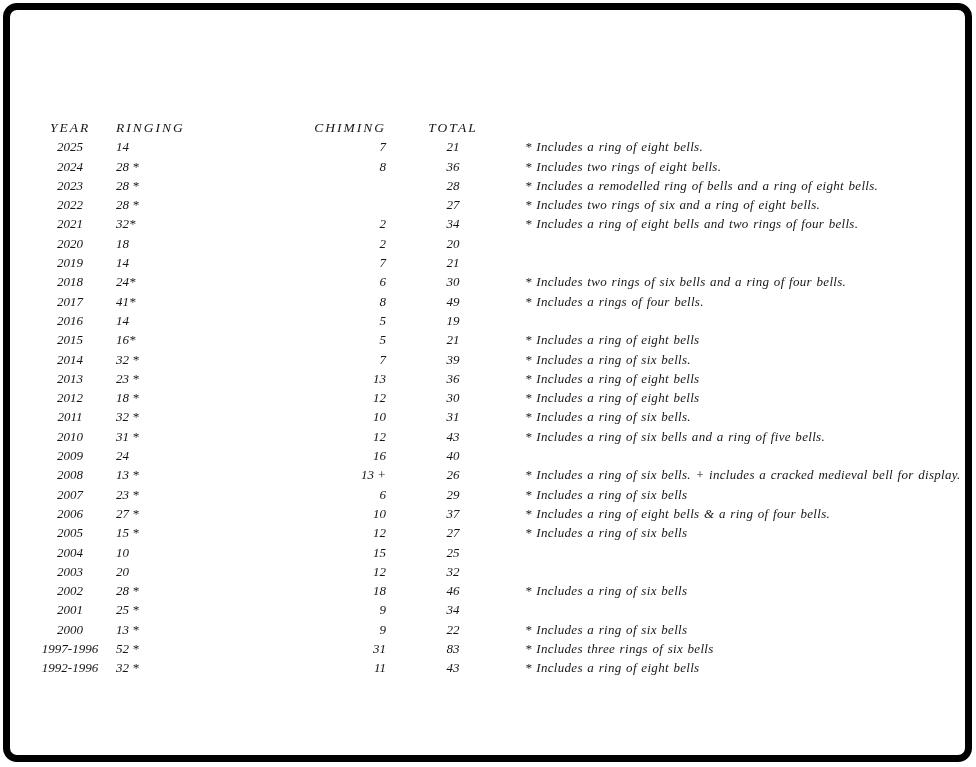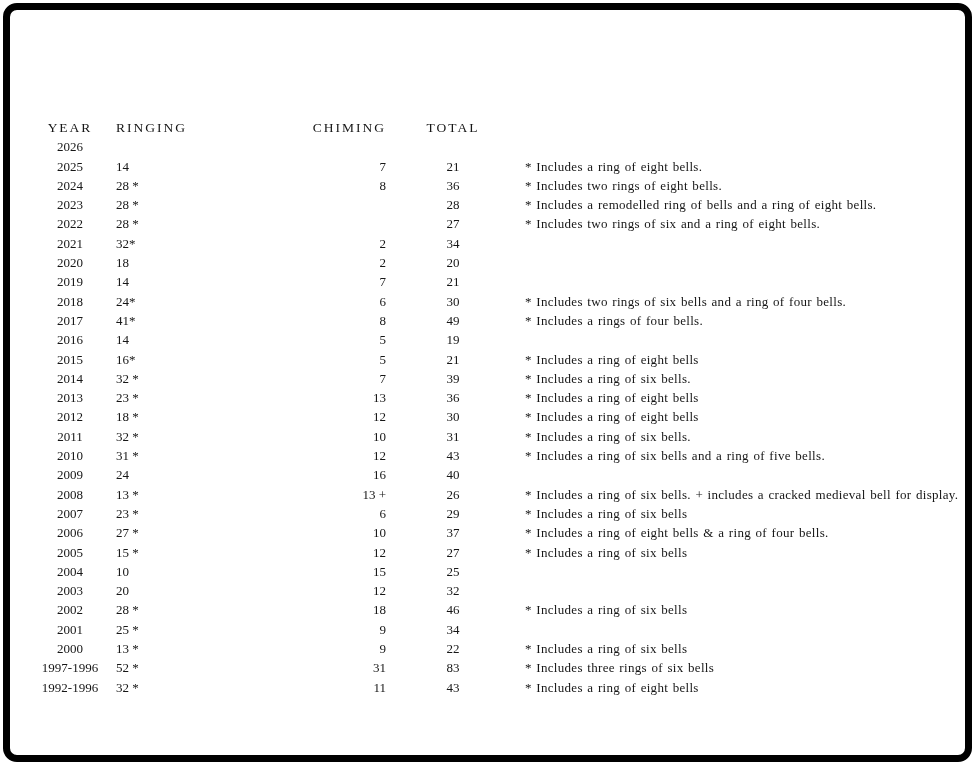--- a/index.html
+++ b/index.html
@@ -31,20 +31,21 @@
     left: 24px;
     top: 118px;
     right: 14px;
   }
   .row {
     display: flex;
     height: 19.3px;
     line-height: 19.3px;
     font-size: 13px;
     white-space: nowrap;
+    font-style: italic;
   }
   .cell { overflow: visible; }
   .c-year    { width: 92px;  text-align: center; }
   .c-ringing { width: 152px; text-align: left; }
   .c-chiming { width: 118px; text-align: right; }
   .c-total   { width: 134px; text-align: center; }
   .c-note    { flex: 1; text-align: left; padding-left: 5px; letter-spacing: 0.3px; word-spacing: 1px; }
   .header-row .cell {
     letter-spacing: 2px;
     font-size: 13.5px;
@@ -59,27 +60,20 @@
   <div class="table">
     <div class="row header-row">
       <div class="cell c-year">YEAR</div>
       <div class="cell c-ringing">RINGING</div>
       <div class="cell c-chiming">CHIMING</div>
       <div class="cell c-total">TOTAL</div>
       <div class="cell c-note"></div>
     </div>
     <div id="table-rows">
         <div class="row">
-          <div class="cell c-year">2026</div>
-          <div class="cell c-ringing"></div>
-          <div class="cell c-chiming"></div>
-          <div class="cell c-total"></div>
-          <div class="cell c-note"></div>
-        </div>
-        <div class="row">
           <div class="cell c-year">2025</div>
           <div class="cell c-ringing">14</div>
           <div class="cell c-chiming">7</div>
           <div class="cell c-total">21</div>
           <div class="cell c-note">* Includes a ring of eight bells.</div>
         </div>
         <div class="row">
           <div class="cell c-year">2024</div>
           <div class="cell c-ringing">28 *</div>
           <div class="cell c-chiming">8</div>
@@ -98,20 +92,21 @@
           <div class="cell c-ringing">28 *</div>
           <div class="cell c-chiming"></div>
           <div class="cell c-total">27</div>
           <div class="cell c-note">* Includes two rings of six and a ring of eight bells.</div>
         </div>
         <div class="row">
           <div class="cell c-year">2021</div>
           <div class="cell c-ringing">32*</div>
           <div class="cell c-chiming">2</div>
           <div class="cell c-total">34</div>
+          <div class="cell c-note">* Includes a ring of eight bells and two rings of four bells.</div>
         </div>
         <div class="row">
           <div class="cell c-year">2020</div>
           <div class="cell c-ringing">18</div>
           <div class="cell c-chiming">2</div>
           <div class="cell c-total">20</div>
           <div class="cell c-note"></div>
         </div>
         <div class="row">
           <div class="cell c-year">2019</div>

